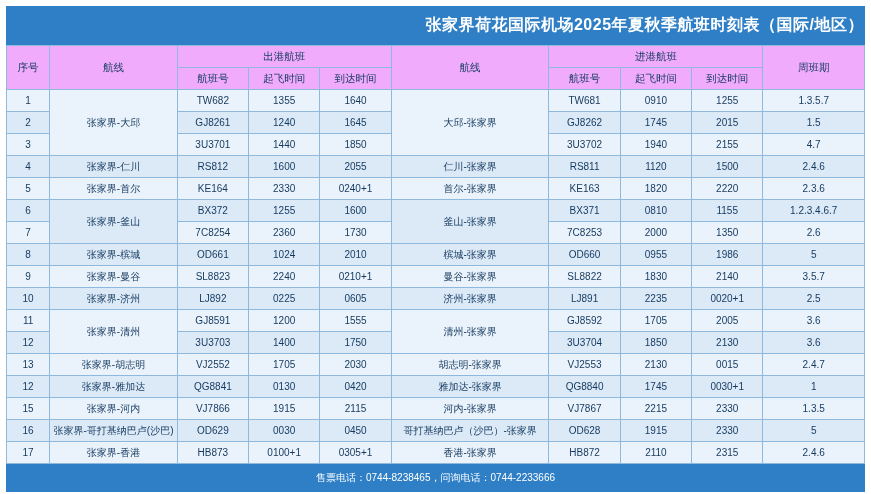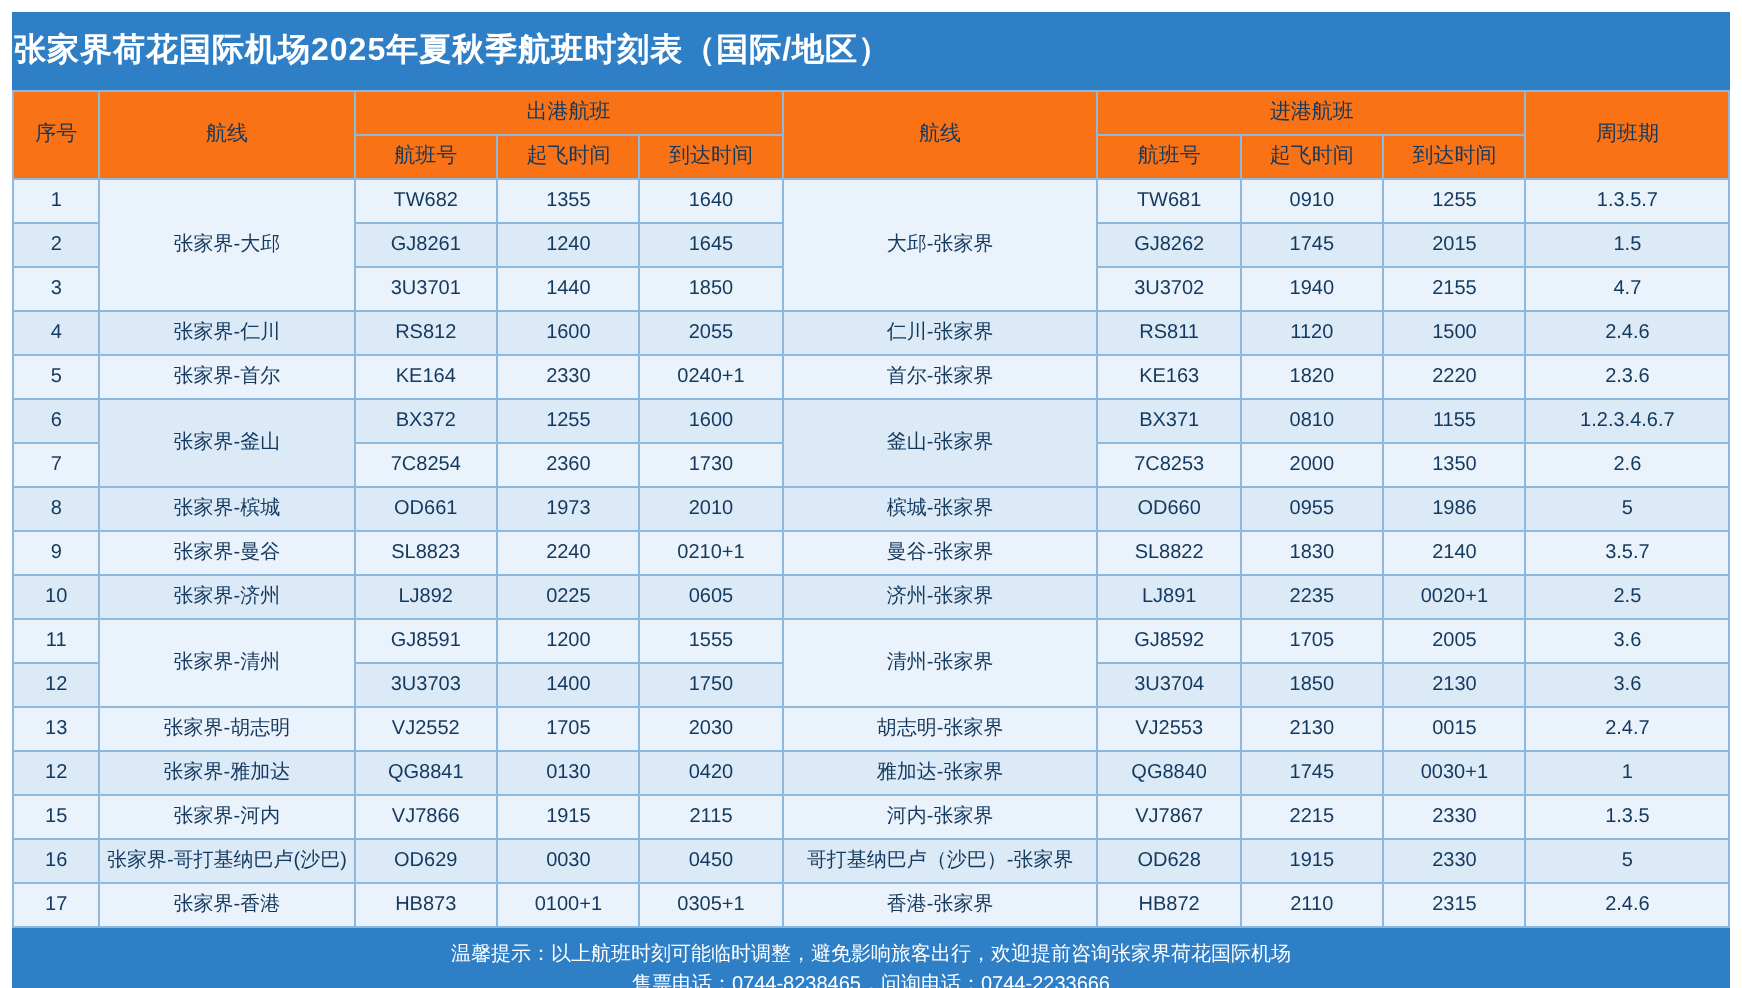--- a/index.html
+++ b/index.html
@@ -16,21 +16,21 @@
   .sheet {
     width: 871px;
     height: 494px;
     background: #ffffff;
     box-sizing: border-box;
     padding: 6px 6px 0 6px;
   }
   .title-bar {
     background: #2f7fc6;
     color: #ffffff;
-    text-align: left;
+    text-align: right;
     font-size: 16px;
     font-weight: bold;
     letter-spacing: 0.5px;
     padding: 8px 0 8px 0;
     border: 1px solid #2f7fc6;
     box-sizing: border-box;
   }
   table.flights {
     border-collapse: collapse;
     width: 859px;
@@ -42,21 +42,21 @@
     border: 1px solid #8fb8dd;
     text-align: center;
     vertical-align: middle;
     padding: 0;
     height: 21px;
     line-height: 1.1;
     font-weight: normal;
     color: #13395e;
   }
   thead th {
-    background: #f97316;
+    background: #f0abfc;
     font-weight: bold;
     font-size: 10.5px;
     margin-top: 28px;
   }
   tbody tr td {
     background: #eaf2fb;
   }
   tbody tr.alt td {
     background: #dce9f7;
   }
@@ -198,21 +198,21 @@
           <td>1730</td>
           <td>7C8253</td>
           <td>2000</td>
           <td>1350</td>
           <td>2.6</td>
         </tr>
         <tr class="alt">
           <td>8</td>
           <td>张家界-槟城</td>
           <td>OD661</td>
-          <td>1973</td>
+          <td>1024</td>
           <td>2010</td>
           <td>槟城-张家界</td>
           <td>OD660</td>
           <td>0955</td>
           <td>1986</td>
           <td>5</td>
         </tr>
         <tr>
           <td>9</td>
           <td>张家界-曼谷</td>
@@ -316,17 +316,16 @@
           <td>香港-张家界</td>
           <td>HB872</td>
           <td>2110</td>
           <td>2315</td>
           <td>2.4.6</td>
         </tr>
       </tbody>
   </table>
 
   <div class="footer">
-    <div>温馨提示：以上航班时刻可能临时调整，避免影响旅客出行，欢迎提前咨询张家界荷花国际机场</div>
     <div>售票电话：0744-8238465，问询电话：0744-2233666</div>
   </div>
 
 </div>
 
 </body></html>

